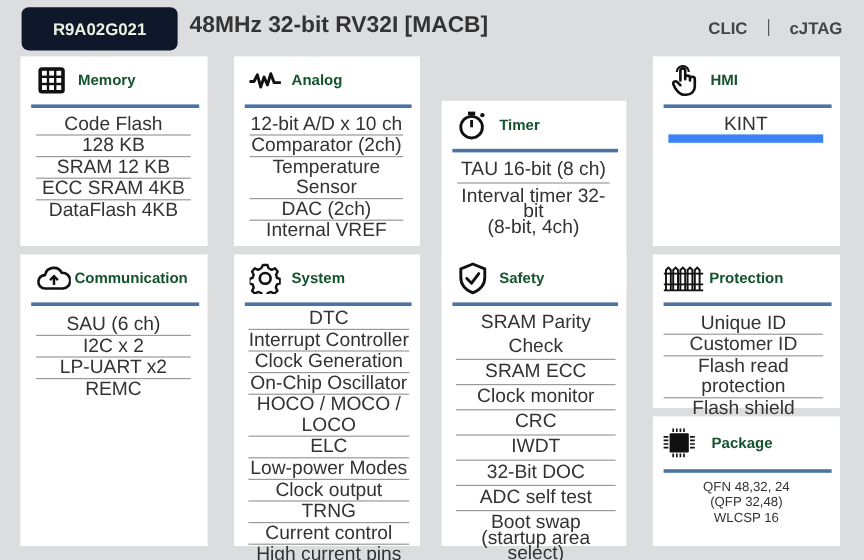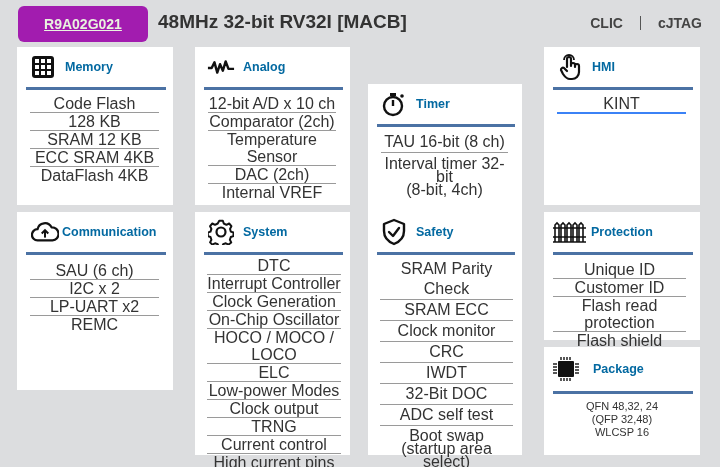--- a/index.html
+++ b/index.html
@@ -5,44 +5,44 @@
   * { box-sizing: border-box; margin: 0; padding: 0; }
   html, body { width: 720px; height: 467px; overflow: hidden; }
   body {
     background: #dcdddf;
     font-family: "Liberation Sans", sans-serif;
     position: relative;
     color: #333;
   }
   .badge {
     position: absolute; left: 18px; top: 6px; width: 130px; height: 36px;
-    background: #a21caf; border-radius: 6px;
+    background: #0f172a; border-radius: 6px;
     color: #e9f3df; font-weight: bold; font-size: 14px;
-    display: flex; align-items: center; justify-content: center; text-decoration: underline;
+    display: flex; align-items: center; justify-content: center;
   }
   .title {
     position: absolute; left: 158px; top: 11px;
     font-size: 19px; font-weight: bold; color: #333;
   }
   .rightlabel {
     position: absolute; right: 18px; top: 15px;
     font-size: 14px; font-weight: bold; color: #444;
     display: flex; align-items: center; gap: 17px;
   }
   .rightlabel .sep { width: 1px; height: 14px; background: #555; }
   .card {
     position: absolute; background: #ffffff;
   }
   .card-head {
     position: relative; height: 40px;
     display: flex; align-items: center;
     padding-left: 12px;
   }
   .card-head .icon { width: 28px; height: 28px; display:flex; align-items:center; justify-content:center; margin-right: 8px; }
-  .card-head .label { color: #0369a1; font-weight: bold; font-size: 12.5px; }
+  .card-head .label { color: #14532d; font-weight: bold; font-size: 12.5px; }
   .rule { height: 3px; background: #4b72a4; margin: 0 7px 0 9px; }
   .items { margin: 2px 14px 0 13px; }
   .item {
     text-align: center; font-size: 16px; color: #333;
     border-bottom: 1px solid #9a9a9a;
     line-height: 17px; padding: 0 0 0;
   }
   .item:last-child { border-bottom: none; }
   .item.tall { line-height: 13px; padding: 2px 0 20px; }
   .pkg-lines { text-align: center; font-size: 11px; color: #333; line-height: 13px; margin-top: 6px; }
@@ -139,25 +139,25 @@
     <span class="icon">
       <svg width="22" height="28" viewBox="0 0 22 28">
           <path d="M8 14 V6 a2 2 0 0 1 4 0 V13 M12 12 a2 2 0 0 1 4 0 V14 M16 13 a2 2 0 0 1 4 0 V19 c0 4 -3 7 -7 7 h-2 c-3 0 -5 -2 -7 -5 L2 17 a2 2 0 0 1 3 -2 L8 18" fill="none" stroke="#111" stroke-width="2.2" stroke-linejoin="round" stroke-linecap="round"></path>
           <path d="M5 7 a5 5 0 0 1 10 0" fill="none" stroke="#111" stroke-width="1.8"></path>
         </svg>
     </span>
     <span class="label">HMI</span>
   </div>
   <div class="rule"></div>
   <div class="items" style="margin-top:5px;">
-    <div class="item" style="border-bottom:2px solid #3b82f6;">KINT</div>
-  </div>
-</div>
-
-<div class="card" style="left:17px;top:212px;width:156px;height:178px;">
+    <div class="item" style="border-bottom:7px solid #3b82f6;">KINT</div>
+  </div>
+</div>
+
+<div class="card" style="left:17px;top:212px;width:156px;height:243px;">
   <div class="card-head" style="padding-left:14px;">
     <span class="icon" style="margin-right:3px;">
       <svg width="30" height="22" viewBox="0 0 30 22">
           <path d="M7 20 a6 6 0 0 1 0 -12 a8 8 0 0 1 15 -2 a6 6 0 0 1 1 14 Z" fill="none" stroke="#111" stroke-width="2.4" stroke-linejoin="round"></path>
           <line x1="15" y1="17" x2="15" y2="9" stroke="#111" stroke-width="2.2"></line>
           <polyline points="11.5,12.5 15,9 18.5,12.5" fill="none" stroke="#111" stroke-width="2.2"></polyline>
         </svg>
     </span>
     <span class="label">Communication</span>
   </div>

